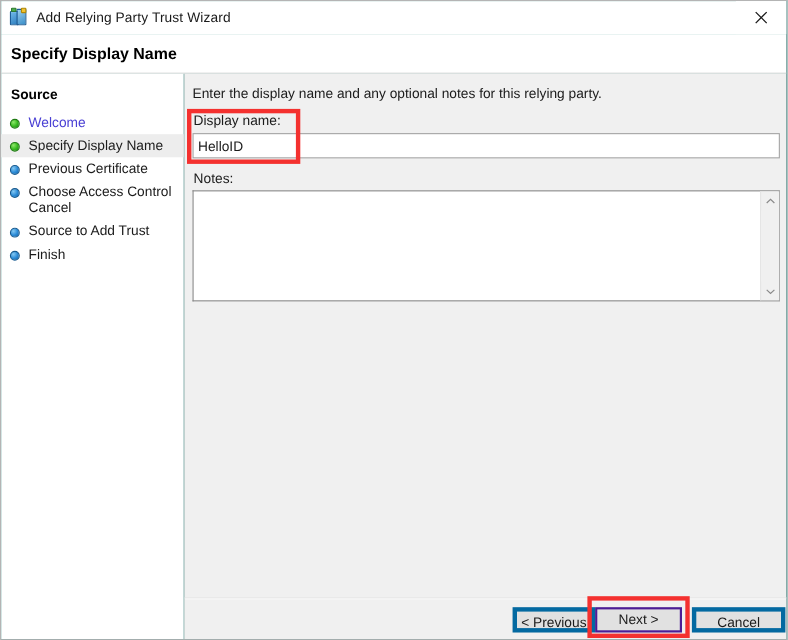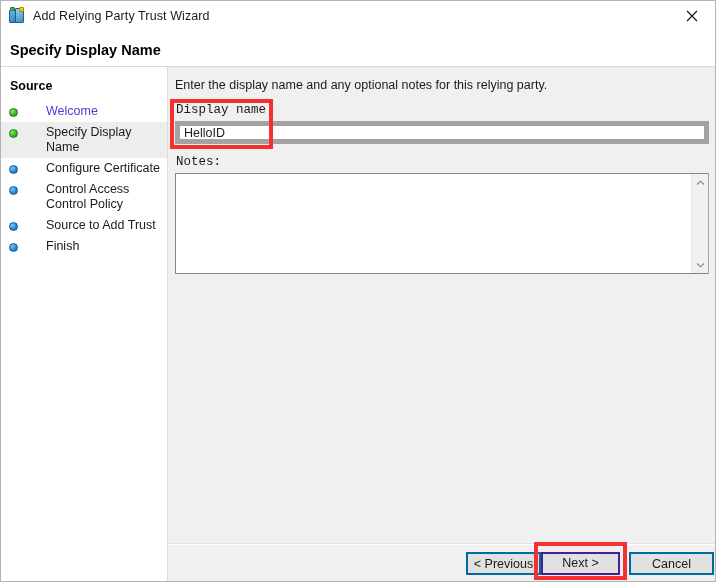--- a/index.html
+++ b/index.html
@@ -114,21 +114,20 @@
     top: 34px;
     width: 166px;
   }
   .step-item {
     position: relative;
     display: flex;
     align-items: flex-start;
     padding: 3px 4px 3px 8px;
     min-height: 17px;
     box-sizing: border-box;
-    gap: 20px;
   }
   .step-item.current {
     background: #ededed;
   }
   .step-bullet {
     flex: none;
     width: 9px;
     height: 9px;
     border-radius: 50%;
     margin-top: 4px;
@@ -174,38 +173,37 @@
     left: 7px;
     top: 11px;
     font-size: 12.5px;
     color: #1b1b1b;
     white-space: nowrap;
   }
   .field-label {
     position: absolute;
     font-size: 12.5px;
     color: #1b1b1b;
-    font-family: Liberation Mono, monospace;
   }
   .label-display-name {
     left: 8px;
     top: 36px;
   }
   .label-notes {
     left: 8px;
     top: 88px;
   }
   .text-input {
     position: absolute;
     left: 7px;
     top: 54px;
     width: 534px;
     height: 23px;
     background: #ffffff;
-    border: 5px solid #a3a3a3;
+    border: 1px solid #a3a3a3;
     box-sizing: border-box;
     font-family: "Liberation Sans", sans-serif;
     font-size: 12.5px;
     color: #1b1b1b;
     padding: 0 2px 0 4px;
     outline: none;
     line-height: 21px;
   }
   .notes-box {
     position: absolute;
@@ -274,21 +272,21 @@
     top: 544px;
     width: 547px;
     height: 36px;
     background: #f0f0f0;
   }
   .btn {
     position: absolute;
     top: 7px;
     height: 23px;
     background: #e1e1e1;
-    border: 2px solid #0369a1;
+    border: 4px solid #0369a1;
     box-sizing: border-box;
     font-family: "Liberation Sans", sans-serif;
     font-size: 12.5px;
     color: #1b1b1b;
     text-align: center;
     line-height: 21px;
     padding: 0;
     cursor: default;
   }
   .btn-previous { left: 298px; width: 75px; }
@@ -353,25 +351,25 @@
         <div class="step-item">
           <span class="step-bullet done"></span>
           <span class="step-label link">Welcome</span>
         </div>
         <div class="step-item current">
           <span class="step-bullet done"></span>
           <span class="step-label">Specify Display Name</span>
         </div>
         <div class="step-item">
           <span class="step-bullet todo"></span>
-          <span class="step-label">Configure Certificate</span>
+          <span class="step-label">Previous Certificate</span>
         </div>
         <div class="step-item">
           <span class="step-bullet todo"></span>
-          <span class="step-label">Control Access Control Policy</span>
+          <span class="step-label">Choose Access Control Cancel</span>
         </div>
         <div class="step-item">
           <span class="step-bullet todo"></span>
           <span class="step-label">Source to Add Trust</span>
         </div>
         <div class="step-item">
           <span class="step-bullet todo"></span>
           <span class="step-label">Finish</span>
         </div>
       </div>

